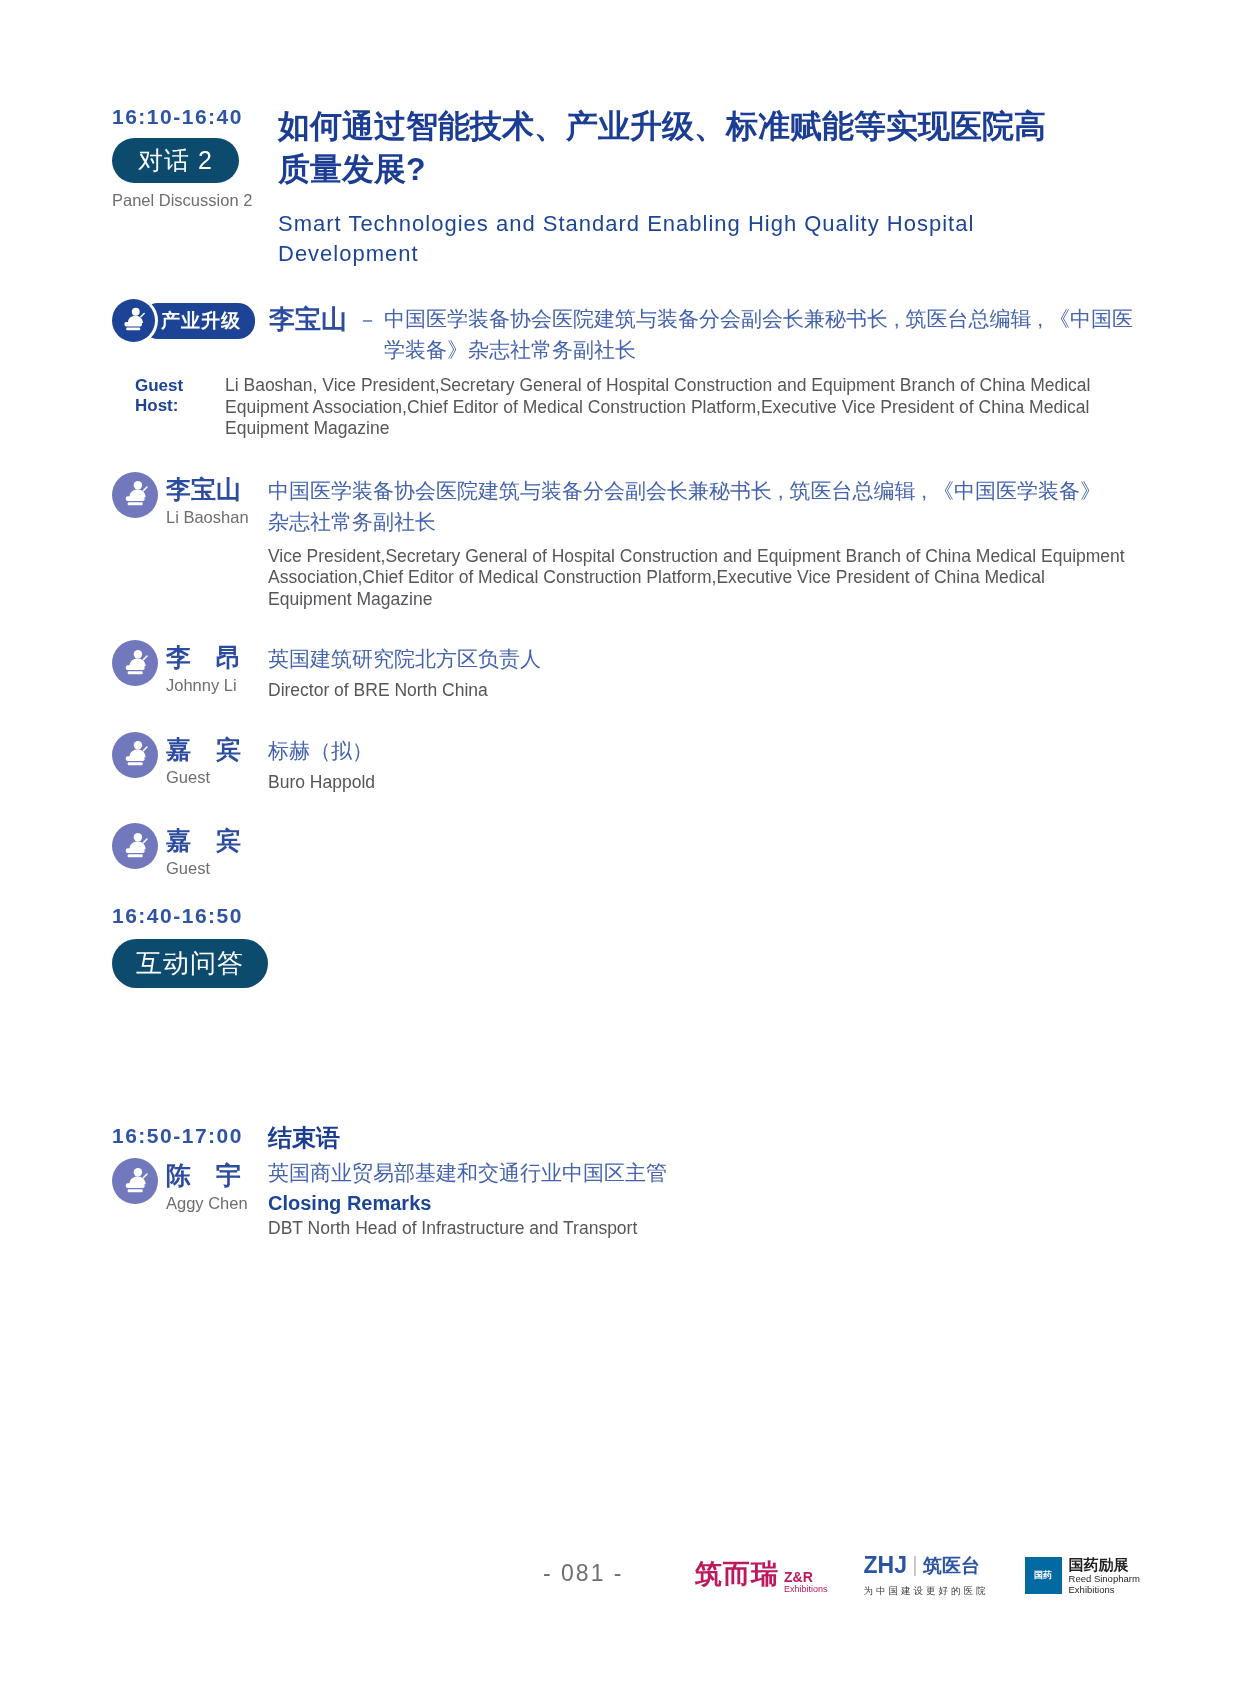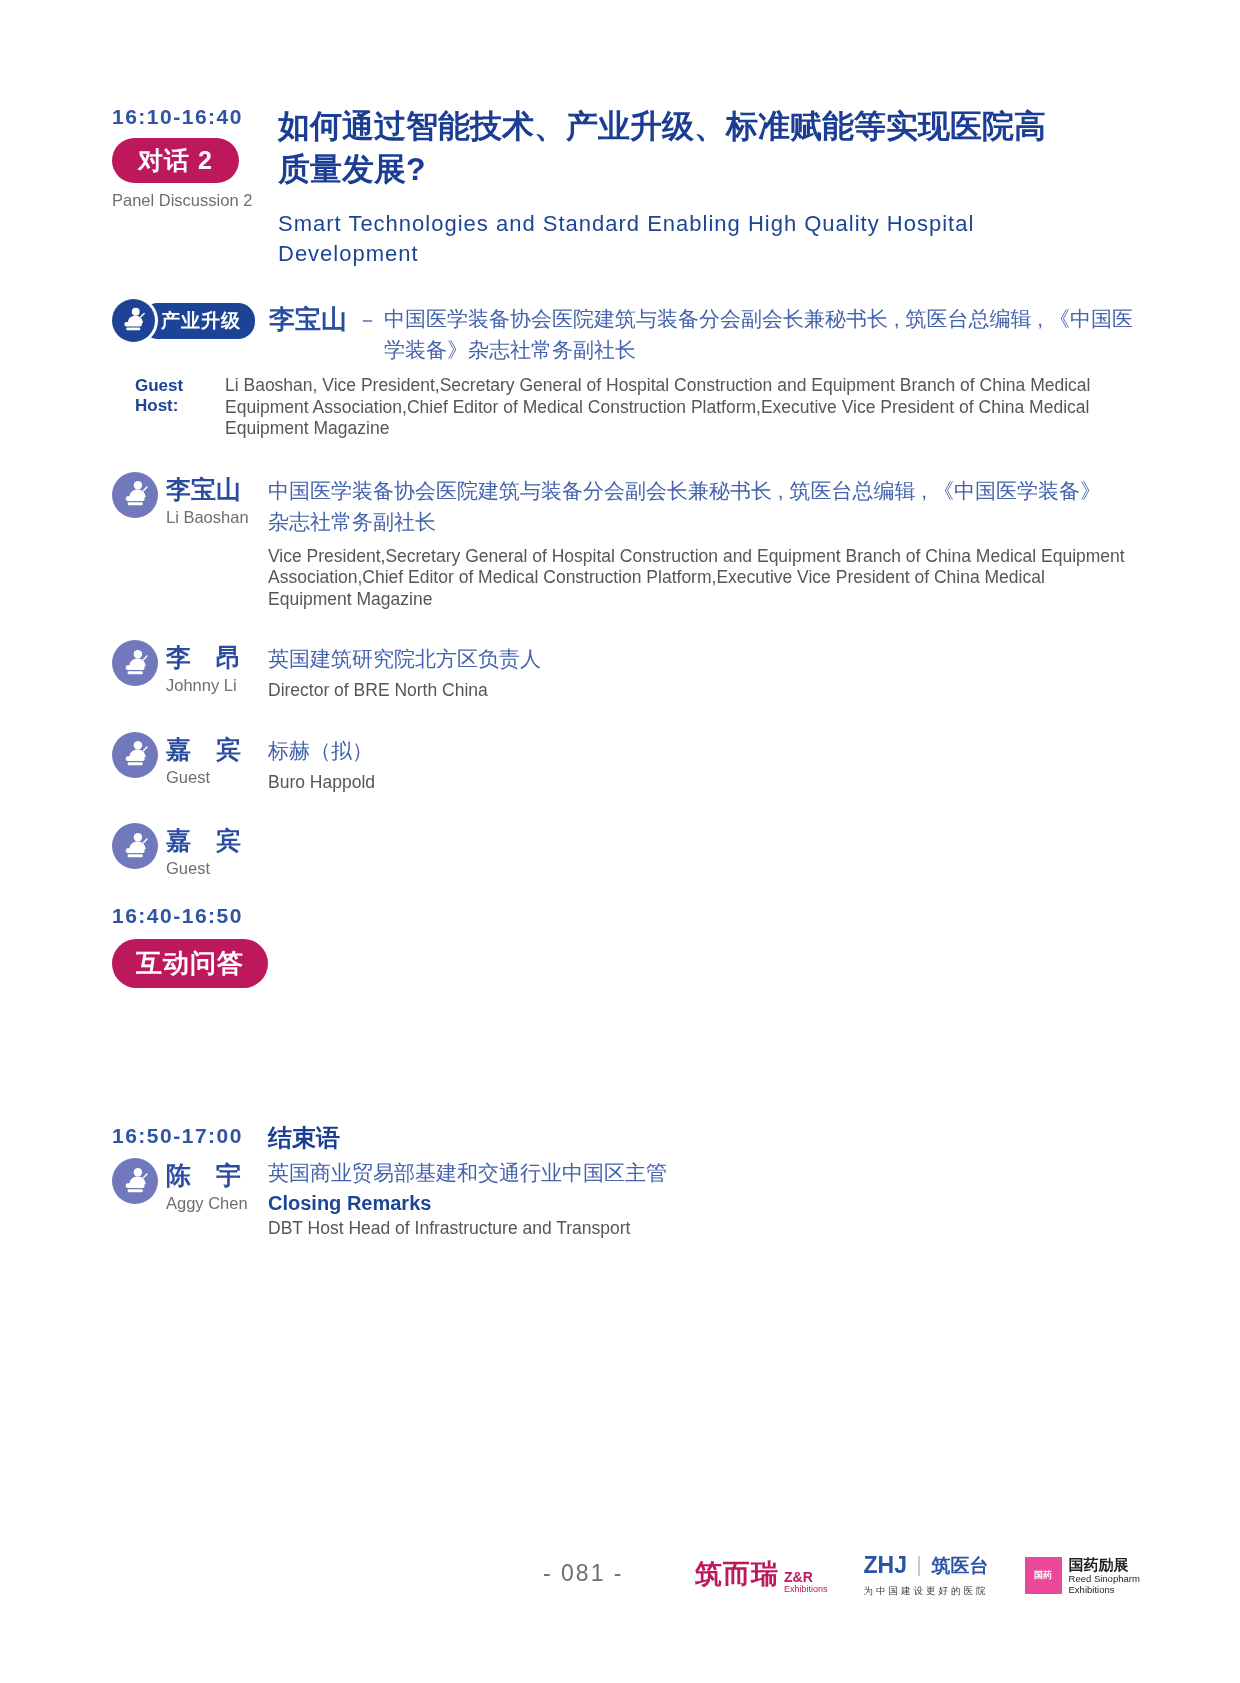--- a/index.html
+++ b/index.html
@@ -9,21 +9,21 @@
     background:#ffffff;
     position:relative;
     overflow:hidden;
     color:#333;
   }
 
   
   .session-header { display:flex; padding-top:105px; margin-left:112px; }
   .sh-left { width:166px; flex-shrink:0; }
   .time { font-size:21px; font-weight:700; color:#2E54A3; letter-spacing:1.5px; white-space:nowrap; }
-  .pill { display:inline-block; background:#be185d; color:#fff; font-weight:700; border-radius:26px; }
+  .pill { display:inline-block; background:#0c4a6e; color:#fff; font-weight:400; border-radius:26px; }
   .badge-main { font-size:25px; padding:6px 26px; margin-top:9px; letter-spacing:1px; }
   .badge-sub { font-size:16.5px; color:#6D6E71; margin-top:8px; white-space:nowrap; }
   .sh-right { width:800px; }
   .title-zh { font-size:32px; font-weight:700; color:#1B3E94; line-height:43px; width:792px; }
   .title-en { font-size:22px; color:#1C4596; line-height:30px; letter-spacing:1px; margin-top:18px; }
 
   
   .host-row { display:flex; align-items:flex-start; margin:30px 100px 0 112px; }
   .host-badge-group { display:flex; align-items:center; flex-shrink:0; }
   .host-circle {
@@ -77,29 +77,29 @@
   .footer { position:absolute; left:0; top:1544px; width:1240px; height:80px; }
   .page-num { position:absolute; left:543px; top:16px; font-size:23px; color:#6D6E71; letter-spacing:2px; }
   .logos { position:absolute; left:695px; top:8px; display:flex; align-items:center; gap:36px; }
 
   .logo-zr { display:flex; align-items:flex-start; color:#be185d; }
   .logo-zr-zh { font-size:27px; font-weight:800; letter-spacing:1px; white-space:nowrap; }
   .logo-zr-col { margin-left:5px; margin-top:14px; }
   .logo-zr-en1 { font-size:14px; font-weight:700; line-height:14px; }
   .logo-zr-en2 { font-size:9px; line-height:11px; }
 
-  .logo-zhj-top { display:flex; align-items:center;justify-content:space-between; }
+  .logo-zhj-top { display:flex; align-items:center; }
   .logo-zhj-abbr { font-size:23px; font-weight:800; color:#2B55A4; white-space:nowrap; }
   .logo-zhj-div { width:2px; height:20px; background:#C7C9CB; margin:0 7px; }
   .logo-zhj-zh { font-size:19px; font-weight:700; color:#2B55A4; white-space:nowrap; }
   .logo-zhj-tag { font-size:9.5px; color:#3A3A3A; letter-spacing:3px; margin-top:6px; white-space:nowrap; }
 
   .logo-reed { display:flex; align-items:center; }
   .reed-box {
-    width:37px; height:37px; background:#ec4899; color:#fff; flex-shrink:0;
+    width:37px; height:37px; background:#0369a1; color:#fff; flex-shrink:0;
     display:flex; align-items:center; justify-content:center;
     font-size:9px; line-height:10px; text-align:center; font-weight:700;
   }
   .reed-col { margin-left:7px; }
   .reed-zh { font-size:15px; font-weight:700; color:#231F20; line-height:17px; white-space:nowrap; }
   .reed-en { font-size:9.5px; color:#231F20; line-height:11px; white-space:nowrap; }
 </style>
 </head>
 <body>
 
@@ -259,21 +259,21 @@
       <div class="spk-names">
         <div class="name-zh">陈　宇</div>
         <div class="name-en">Aggy Chen</div>
       </div>
     </div>
   </div>
   <div class="cl-right">
     <div class="cl-title">结束语</div>
     <div class="cl-role-zh">英国商业贸易部基建和交通行业中国区主管</div>
     <div class="cl-remarks">Closing Remarks</div>
-    <div class="cl-role-en">DBT Host Head of Infrastructure and Transport</div>
+    <div class="cl-role-en">DBT North Head of Infrastructure and Transport</div>
   </div>
 </div>
 
 <div class="footer">
   <div class="page-num">- 081 -</div>
   <div class="logos">
 
     <div class="logo-zr">
       <div class="logo-zr-zh">筑而瑞</div>
       <div class="logo-zr-col">

